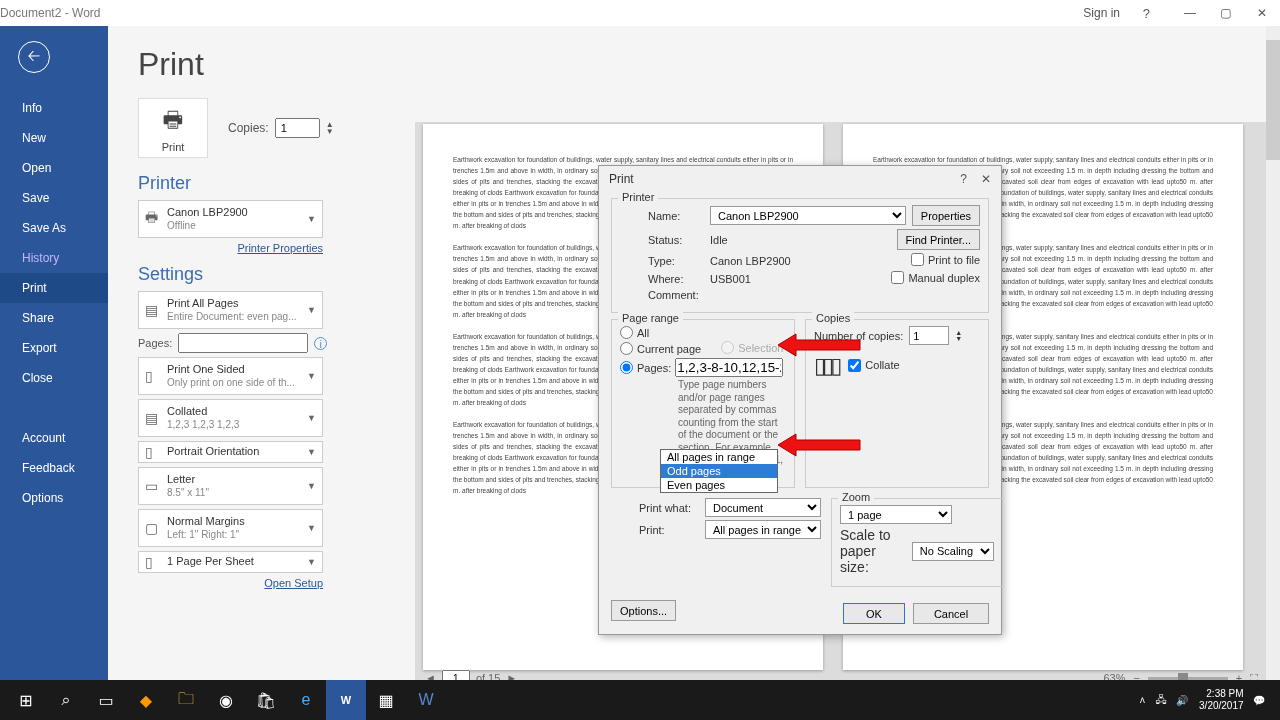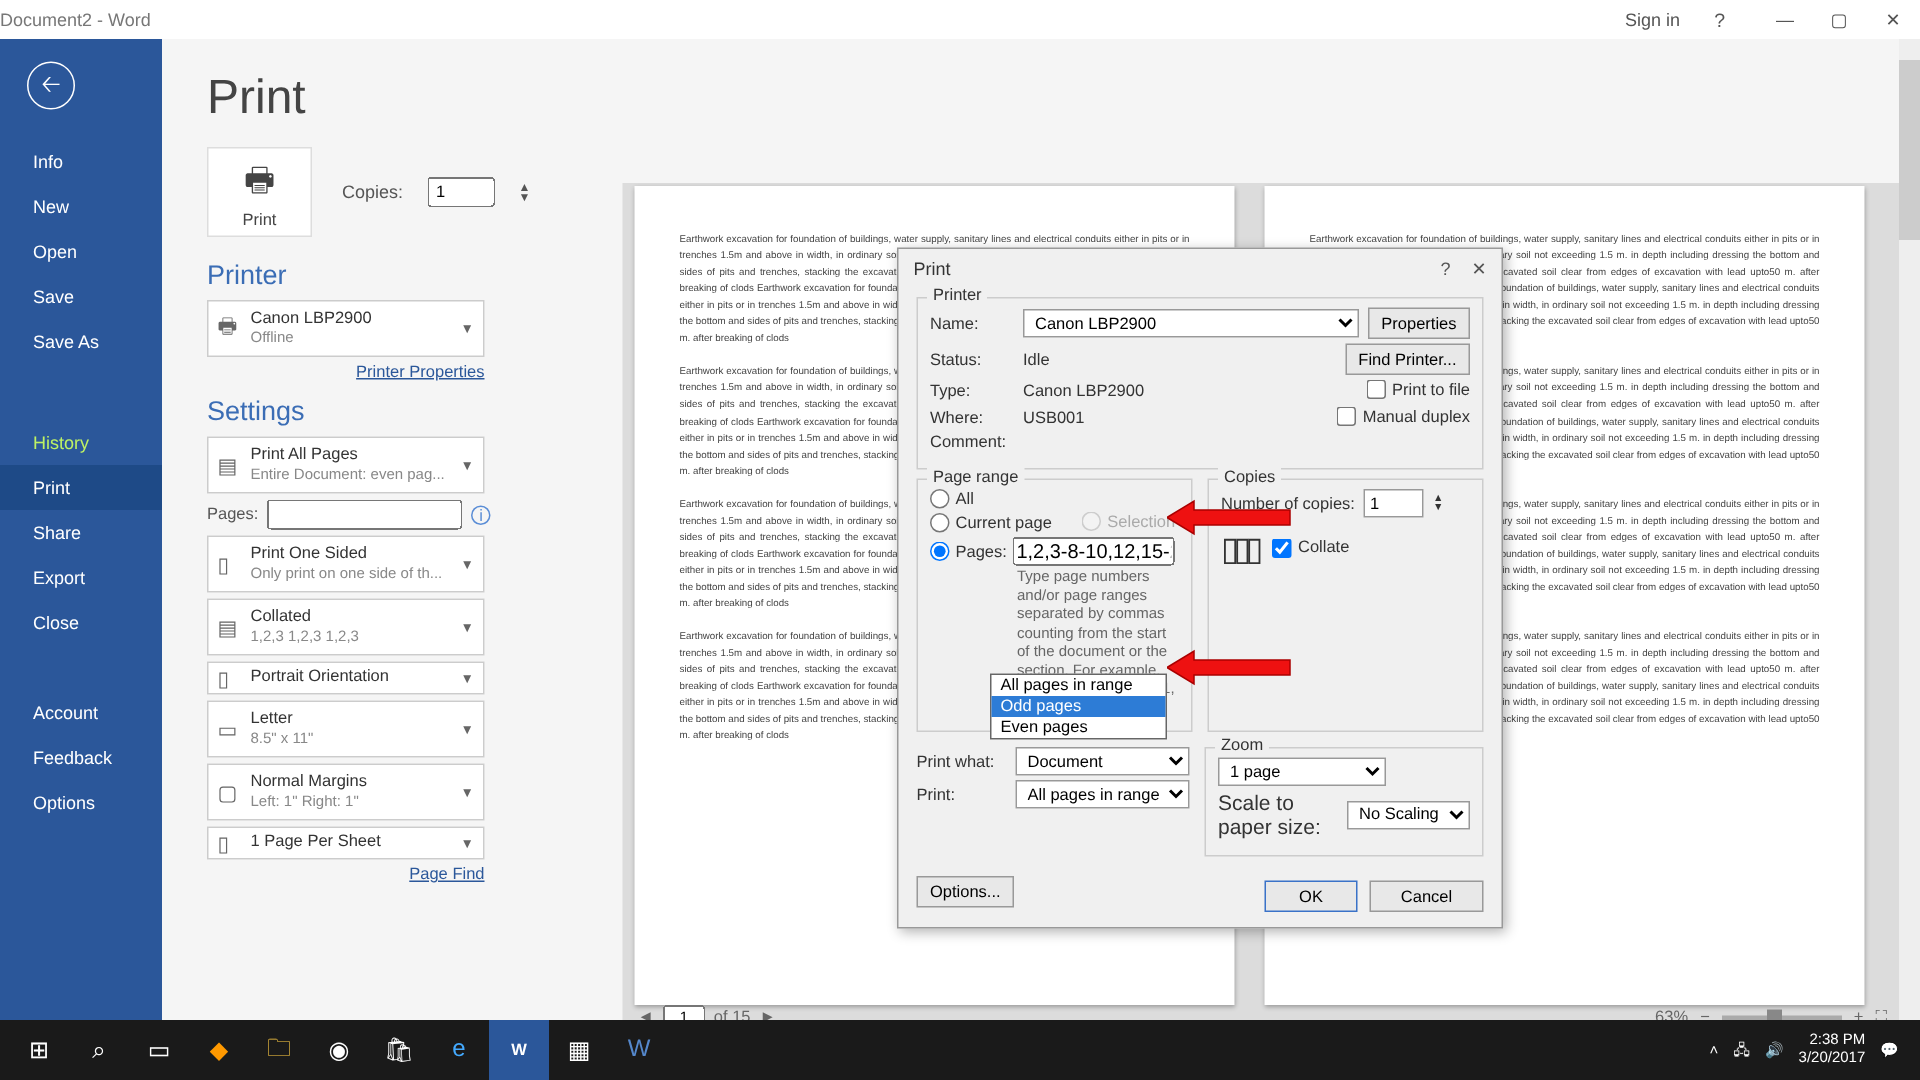--- a/index.html
+++ b/index.html
@@ -12,29 +12,29 @@
 .titlebar .win-controls span { width: 36px; text-align: center; font-size: 12px; color: #555; }
 .titlebar .signin { position: absolute; right: 160px; font-size: 12px; color: #555; }
 .titlebar .help { position: absolute; right: 130px; font-size: 13px; color: #555; }
 
 
 .main { display: flex; height: 654px; }
 .sidebar { width: 108px; background: #2b579a; color: #fff; padding-top: 15px; }
 .sidebar .back { width: 32px; height: 32px; border: 1.5px solid #fff; border-radius: 50%; margin: 0 0 20px 18px; display: flex; align-items: center; justify-content: center; font-size: 16px; color: #fff; }
 .sidebar .item { padding: 8px 0 8px 22px; font-size: 12px; cursor: pointer; }
 .sidebar .item.active { background: #1e4a87; }
-.sidebar .item.dim { color: #bef264; margin-top: 37px; }
+.sidebar .item.dim { color: #c4b5fd; }
 
 .content { flex: 1; background: #f5f5f5; padding: 20px 30px; position: relative; overflow: hidden; }
 .content h1 { font-size: 32px; font-weight: 300; color: #444; margin-bottom: 15px; }
 
 .print-row { display: flex; align-items: center; gap: 20px; margin-bottom: 15px; }
 .print-btn { width: 70px; height: 60px; background: #fff; border: 1px solid #ddd; display: flex; flex-direction: column; align-items: center; justify-content: center; font-size: 11px; color: #444; }
 .print-btn .picon { font-size: 22px; }
-.copies-row { display: flex; align-items: center; gap: 16px; font-size: 12px; color: #555; }
+.copies-row { display: flex; align-items: center; gap: 6px; font-size: 12px; color: #555; }
 .copies-row input { width: 45px; height: 20px; font-size: 11px; padding: 0 4px; }
 
 .section-head { font-size: 18px; color: #3b6db5; margin: 10px 0 6px; font-weight: 400; }
 .info-icon { float: right; font-size: 11px; color: #5a8dd6; border: 1px solid #5a8dd6; border-radius: 50%; width: 13px; height: 13px; text-align: center; line-height: 12px; }
 
 .dropdown { width: 185px; height: 38px; background: #fff; border: 1px solid #ccc; display: flex; align-items: center; padding: 0 6px; margin-bottom: 4px; position: relative; }
 .dropdown.thin { height: 22px; }
 .dropdown .dicon { width: 22px; font-size: 14px; color: #666; }
 .dropdown .dtext { flex: 1; font-size: 11px; color: #333; line-height: 1.2; }
 .dropdown .dtext .sub { font-size: 10px; color: #888; display: block; white-space: nowrap; overflow: hidden; text-overflow: ellipsis; }
@@ -56,21 +56,21 @@
 .preview-bar .slider::after { content:''; position:absolute; left: 30px; top:-4px; width:10px; height:10px; background:#888; }
 
 
 .dialog { position: absolute; left: 598px; top: 165px; width: 404px; background: #f0f0f0; border: 1px solid #999; font-size: 11px; color: #333; box-shadow: 2px 2px 8px rgba(0,0,0,0.3); z-index: 10; }
 .dialog .dtitle { height: 26px; display: flex; align-items: center; padding: 0 10px; font-size: 12px; }
 .dialog .dtitle .dclose { margin-left: auto; display:flex; gap: 14px; font-size: 12px; color: #555;}
 .dialog .dbody { padding: 6px 12px 10px; }
 .dgroup { border: 1px solid #ccc; padding: 6px 8px 8px; margin-bottom: 6px; position: relative; }
 .dgroup .glabel { position: absolute; top: -8px; left: 6px; background: #f0f0f0; padding: 0 4px; font-size: 11px; }
 .drow { display: flex; align-items: center; margin-bottom: 3px; gap: 6px; }
-.drow label { width: 56px; }
+.drow label { width: 56px; margin-left: 28px; }
 .drow .val { flex: 1; }
 .drow select, .drow input[type=text] { height: 19px; font-size: 11px; padding: 0 3px; border: 1px solid #999; background: #fff; }
 .dbtn { height: 21px; font-size: 11px; padding: 0 8px; background: #e8e8e8; border: 1px solid #999; }
 .twocol { display: flex; gap: 10px; }
 .twocol > div { flex: 1; }
 .radio-row { display: flex; align-items: center; gap: 4px; margin-bottom: 2px; }
 .radio-row input { margin: 0; }
 .radio-row.dim { color: #aaa; }
 .hint { font-size: 10px; color: #666; margin-left: 58px; line-height: 1.25; }
 .cb-row { display: flex; align-items: center; gap: 4px; margin-bottom: 2px; }
@@ -186,21 +186,21 @@
     <div class="dropdown">
       <span class="dicon">▢</span>
       <span class="dtext"><span>Normal Margins</span><span class="sub">Left: 1"   Right: 1"</span></span>
       <span class="chev">▼</span>
     </div>
     <div class="dropdown thin">
       <span class="dicon">▯</span>
       <span class="dtext">1 Page Per Sheet</span>
       <span class="chev">▼</span>
     </div>
-    <a class="link-small">Page Find</a>
+    <a class="link-small">Open Setup</a>
   </div>
 </div>
 
 <div class="preview">
   <div class="page p1">
     <p>Earthwork excavation for foundation of buildings, water supply, sanitary lines and electrical conduits either in pits or in trenches 1.5m and above in width, in ordinary soil not exceeding 1.5 m. in depth including dressing the bottom and sides of pits and trenches, stacking the excavated soil clear from edges of excavation with lead upto50 m. after breaking of clods Earthwork excavation for foundation of buildings, water supply, sanitary lines and electrical conduits either in pits or in trenches 1.5m and above in width, in ordinary soil not exceeding 1.5 m. in depth including dressing the bottom and sides of pits and trenches, stacking the excavated soil clear from edges of excavation with lead upto50 m. after breaking of clods</p><br>
     <p>Earthwork excavation for foundation of buildings, water supply, sanitary lines and electrical conduits either in pits or in trenches 1.5m and above in width, in ordinary soil not exceeding 1.5 m. in depth including dressing the bottom and sides of pits and trenches, stacking the excavated soil clear from edges of excavation with lead upto50 m. after breaking of clods Earthwork excavation for foundation of buildings, water supply, sanitary lines and electrical conduits either in pits or in trenches 1.5m and above in width, in ordinary soil not exceeding 1.5 m. in depth including dressing the bottom and sides of pits and trenches, stacking the excavated soil clear from edges of excavation with lead upto50 m. after breaking of clods</p><br>
     <p>Earthwork excavation for foundation of buildings, water supply, sanitary lines and electrical conduits either in pits or in trenches 1.5m and above in width, in ordinary soil not exceeding 1.5 m. in depth including dressing the bottom and sides of pits and trenches, stacking the excavated soil clear from edges of excavation with lead upto50 m. after breaking of clods Earthwork excavation for foundation of buildings, water supply, sanitary lines and electrical conduits either in pits or in trenches 1.5m and above in width, in ordinary soil not exceeding 1.5 m. in depth including dressing the bottom and sides of pits and trenches, stacking the excavated soil clear from edges of excavation with lead upto50 m. after breaking of clods</p><br>
     <p>Earthwork excavation for foundation of buildings, water supply, sanitary lines and electrical conduits either in pits or in trenches 1.5m and above in width, in ordinary soil not exceeding 1.5 m. in depth including dressing the bottom and sides of pits and trenches, stacking the excavated soil clear from edges of excavation with lead upto50 m. after breaking of clods Earthwork excavation for foundation of buildings, water supply, sanitary lines and electrical conduits either in pits or in trenches 1.5m and above in width, in ordinary soil not exceeding 1.5 m. in depth including dressing the bottom and sides of pits and trenches, stacking the excavated soil clear from edges of excavation with lead upto50 m. after breaking of clods</p>
   </div>

